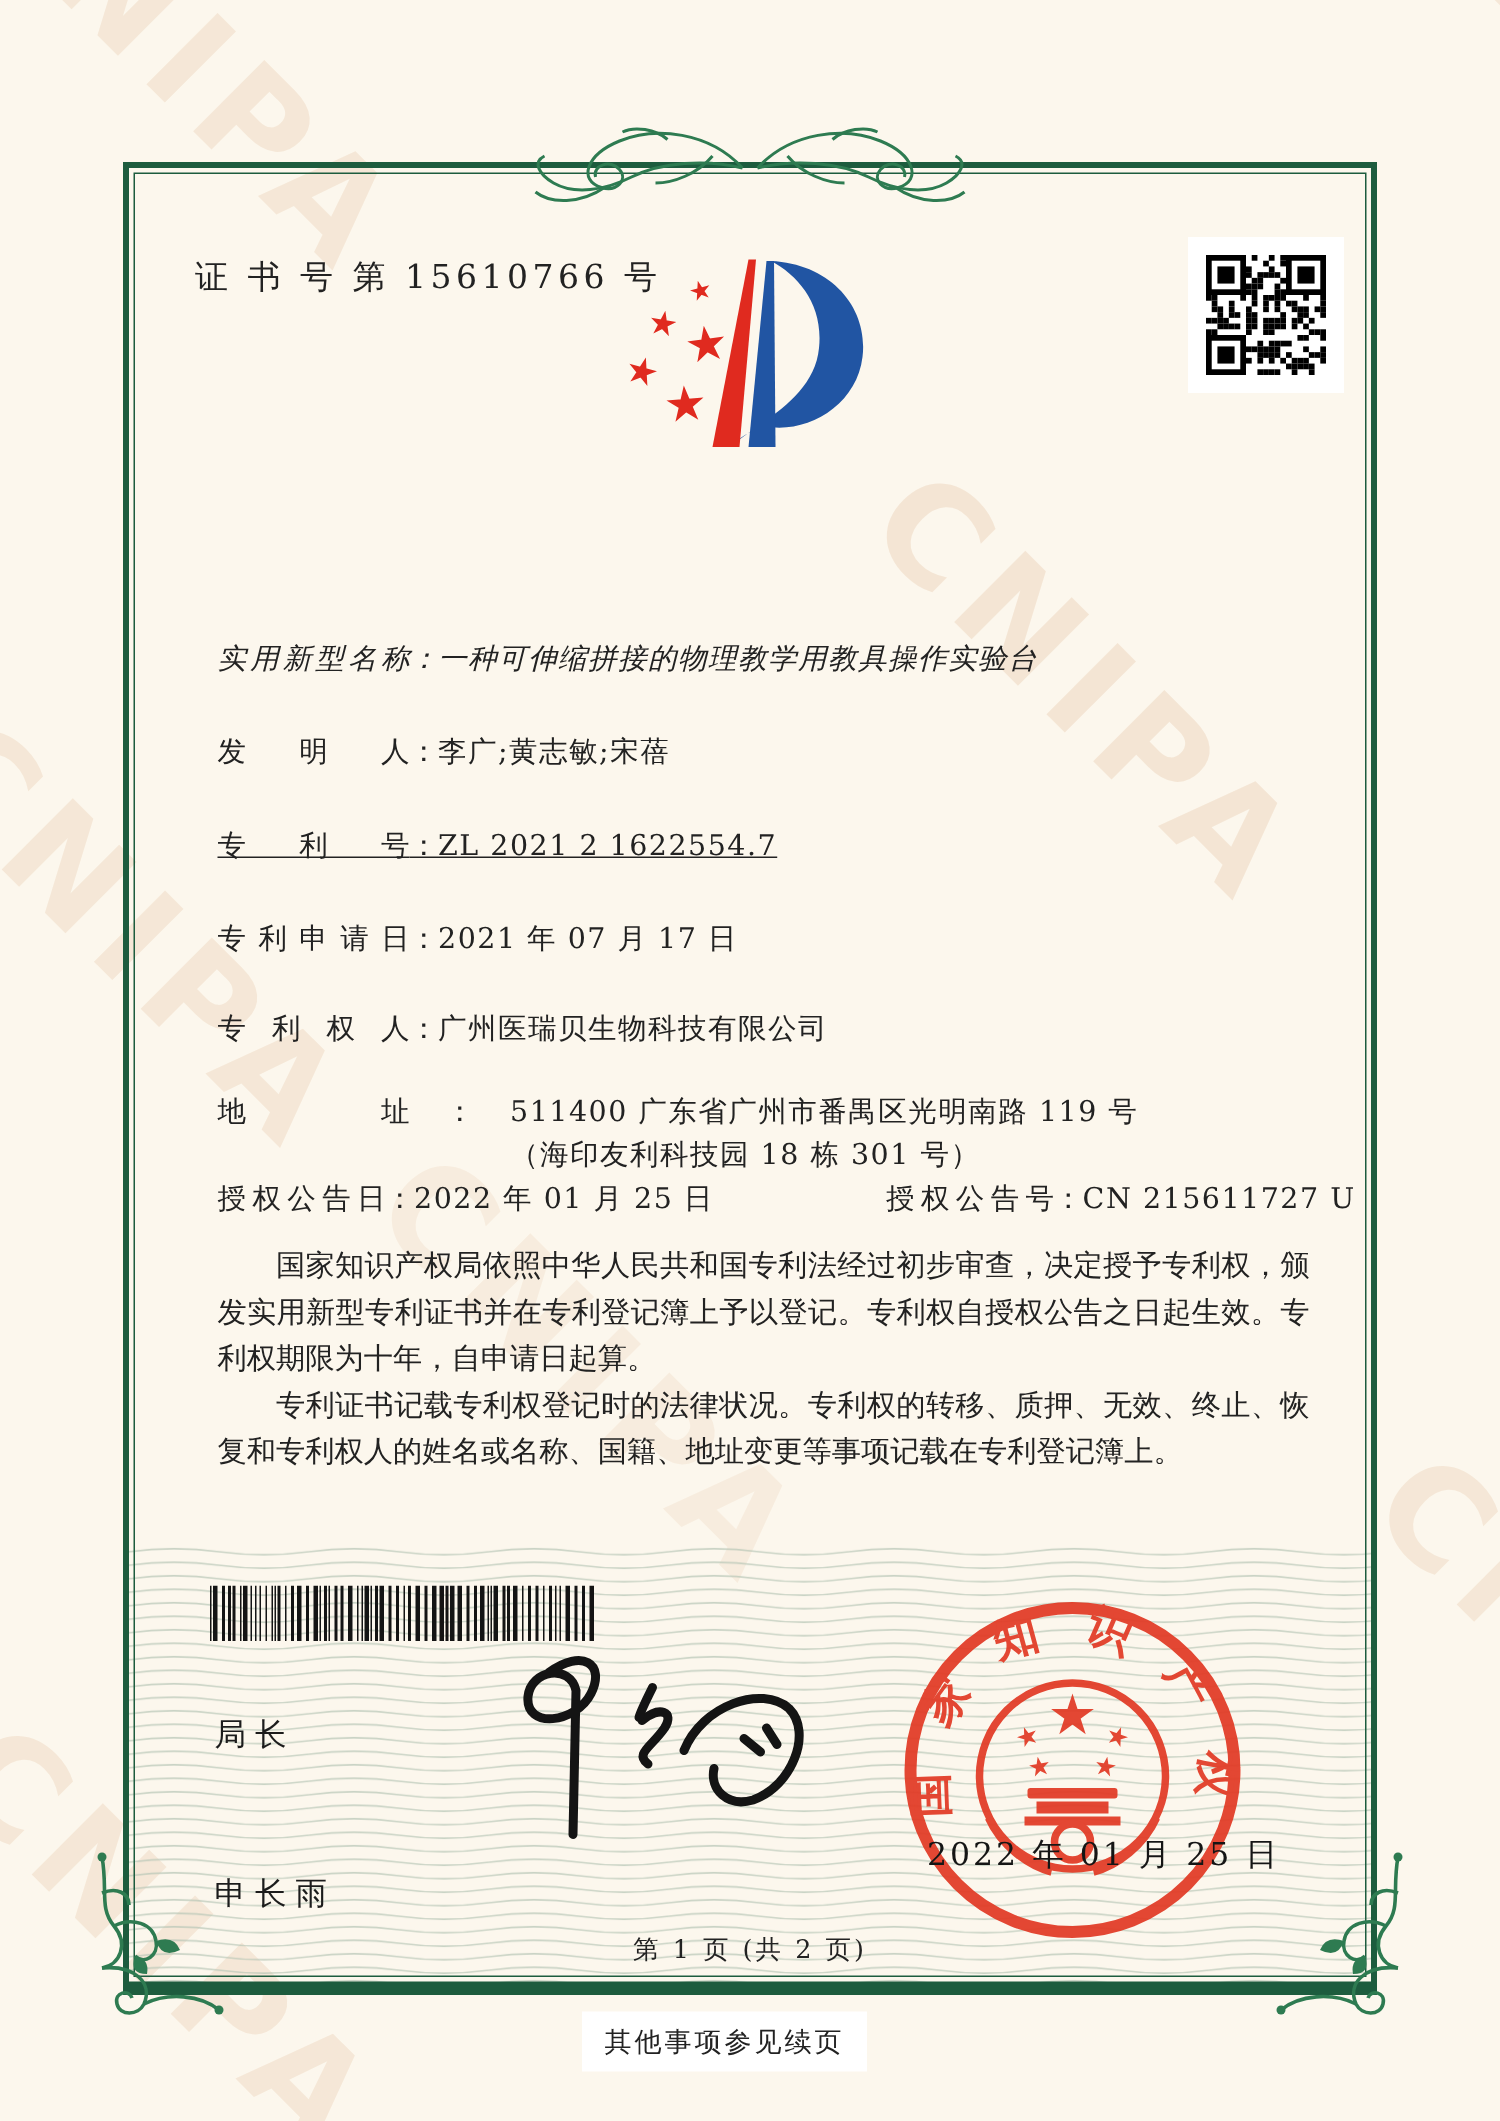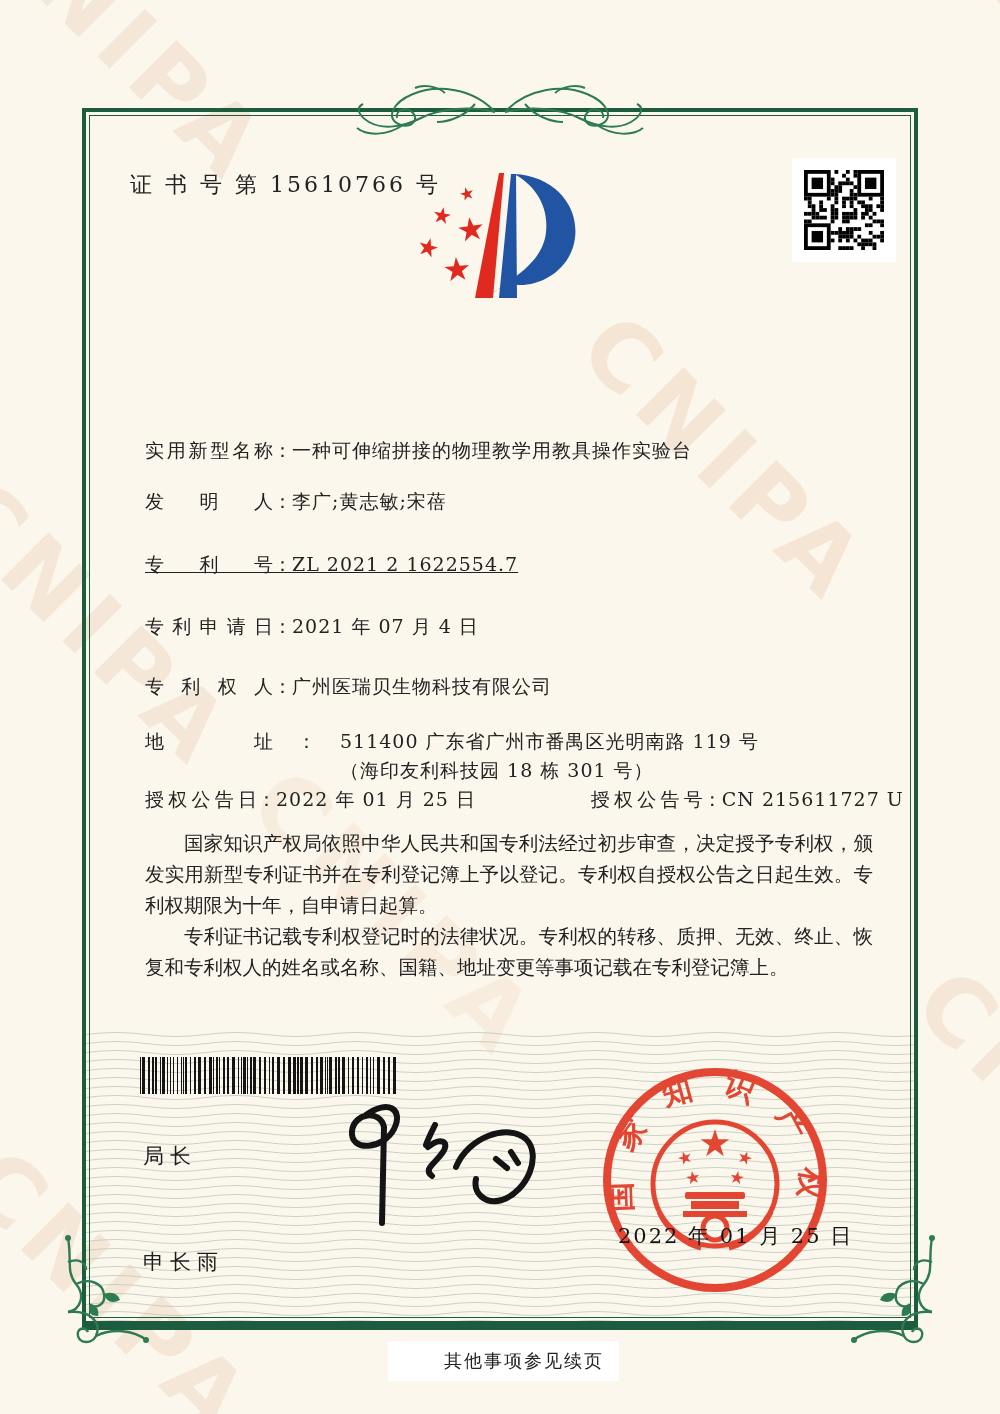--- a/index.html
+++ b/index.html
@@ -51,21 +51,21 @@
   .barcode{ position:absolute; left:140px; top:1057px; width:262px; height:37px; }
   .signer{ position:absolute; left:143px; font-size:21px; letter-spacing:6px;
            font-family:"DejaVu Sans","Liberation Sans",sans-serif; color:#1c1c1c;}
   .signature{ position:absolute; left:270px; top:1095px; }
   .seal{ position:absolute; left:597px; top:1062px; width:236px; height:236px; opacity:.93; }
   .seal-date{ position:absolute; left:618px; top:1222px; font-size:21px; letter-spacing:2px; color:#151515; }
   .page-num{ position:absolute; left:86px; top:1288px; width:828px; text-align:center; font-size:17px; letter-spacing:2px; }
   .note-box{
     position:absolute; left:388px; top:1341px; width:190px; height:40px;
     background:#fff; display:flex; align-items:center; justify-content:center;
-    font-size:18px; letter-spacing:2px;padding-left:41px;
+    font-size:18px; letter-spacing:2px;
   }
   .corner{ position:absolute; width:110px; height:115px; }
   .corner.bl{ left:50px; top:1232px; }
   .corner.br{ left:840px; top:1232px; transform:scaleX(-1); }
   .flourish{ position:absolute; left:345px; top:78px; width:310px; height:66px; }
 </style>
 </head>
 <body>
 
 <div class="page">
@@ -308,39 +308,39 @@
     <g fill="#e02a1f">
       <use href="#st" transform="translate(54,26) scale(7) rotate(-15)"></use>
       <use href="#st" transform="translate(29,48) scale(9) rotate(10)"></use>
       <use href="#st" transform="translate(58,62) scale(13) rotate(-8)"></use>
       <use href="#st" transform="translate(15,80) scale(10) rotate(15)"></use>
       <use href="#st" transform="translate(44,102) scale(13) rotate(-5)"></use>
     </g>
   </svg>
 
 
-  <div class="field-row" style="top:436px;">
+  <div class="field-row" style="top:425px;font-style:italic;">
     <span class="flabel">实用新型名称</span>
       <span class="colon">：</span>
     <span class="fvalue">一种可伸缩拼接的物理教学用教具操作实验台</span>
   </div>
   <div class="field-row" style="top:487px;">
     <span class="flabel">发明人</span>
       <span class="colon">：</span>
     <span class="fvalue">李广;黄志敏;宋蓓</span>
   </div>
   <div class="field-row" style="top:550px;text-decoration:underline;">
     <span class="flabel">专利号</span>
       <span class="colon">：</span>
     <span class="fvalue">ZL 2021 2 1622554.7</span>
   </div>
   <div class="field-row" style="top:612px;">
     <span class="flabel">专利申请日</span>
       <span class="colon">：</span>
-    <span class="fvalue">2021 年 07 月 4 日</span>
+    <span class="fvalue">2021 年 07 月 17 日</span>
   </div>
   <div class="field-row" style="top:672px;justify-content:center;">
     <span class="flabel">专利权人</span>
       <span class="colon">：</span>
     <span class="fvalue">广州医瑞贝生物科技有限公司</span>
   </div>
   <div class="field-row" style="top:727px; width:640px;gap:24px;">
     <span class="flabel">地址</span>
       <span class="colon">：</span>
     <span class="fvalue">511400 广东省广州市番禺区光明南路 119 号（海印友利科技园 18 栋 301 号）</span>
@@ -460,15 +460,16 @@
       <rect x="88" y="130" width="60" height="7" rx="2"></rect>
       <rect x="94" y="139" width="48" height="8"></rect>
       <rect x="86" y="149" width="64" height="6"></rect>
       <circle cx="118" cy="166" r="12" fill="none" stroke="#e23a25" stroke-width="5"></circle>
       <path d="M62 150 C70 168 88 182 104 186" fill="none" stroke="#e23a25" stroke-width="5"></path>
       <path d="M174 150 C166 168 148 182 132 186" fill="none" stroke="#e23a25" stroke-width="5"></path>
     </g>
   </svg>
   <div class="seal-date">2022 年 01 月 25 日</div>
 
+  <div class="page-num">第 1 页 (共 2 页)</div>
   <div class="note-box">其他事项参见续页</div>
 
 </div>
 
 </body></html>

